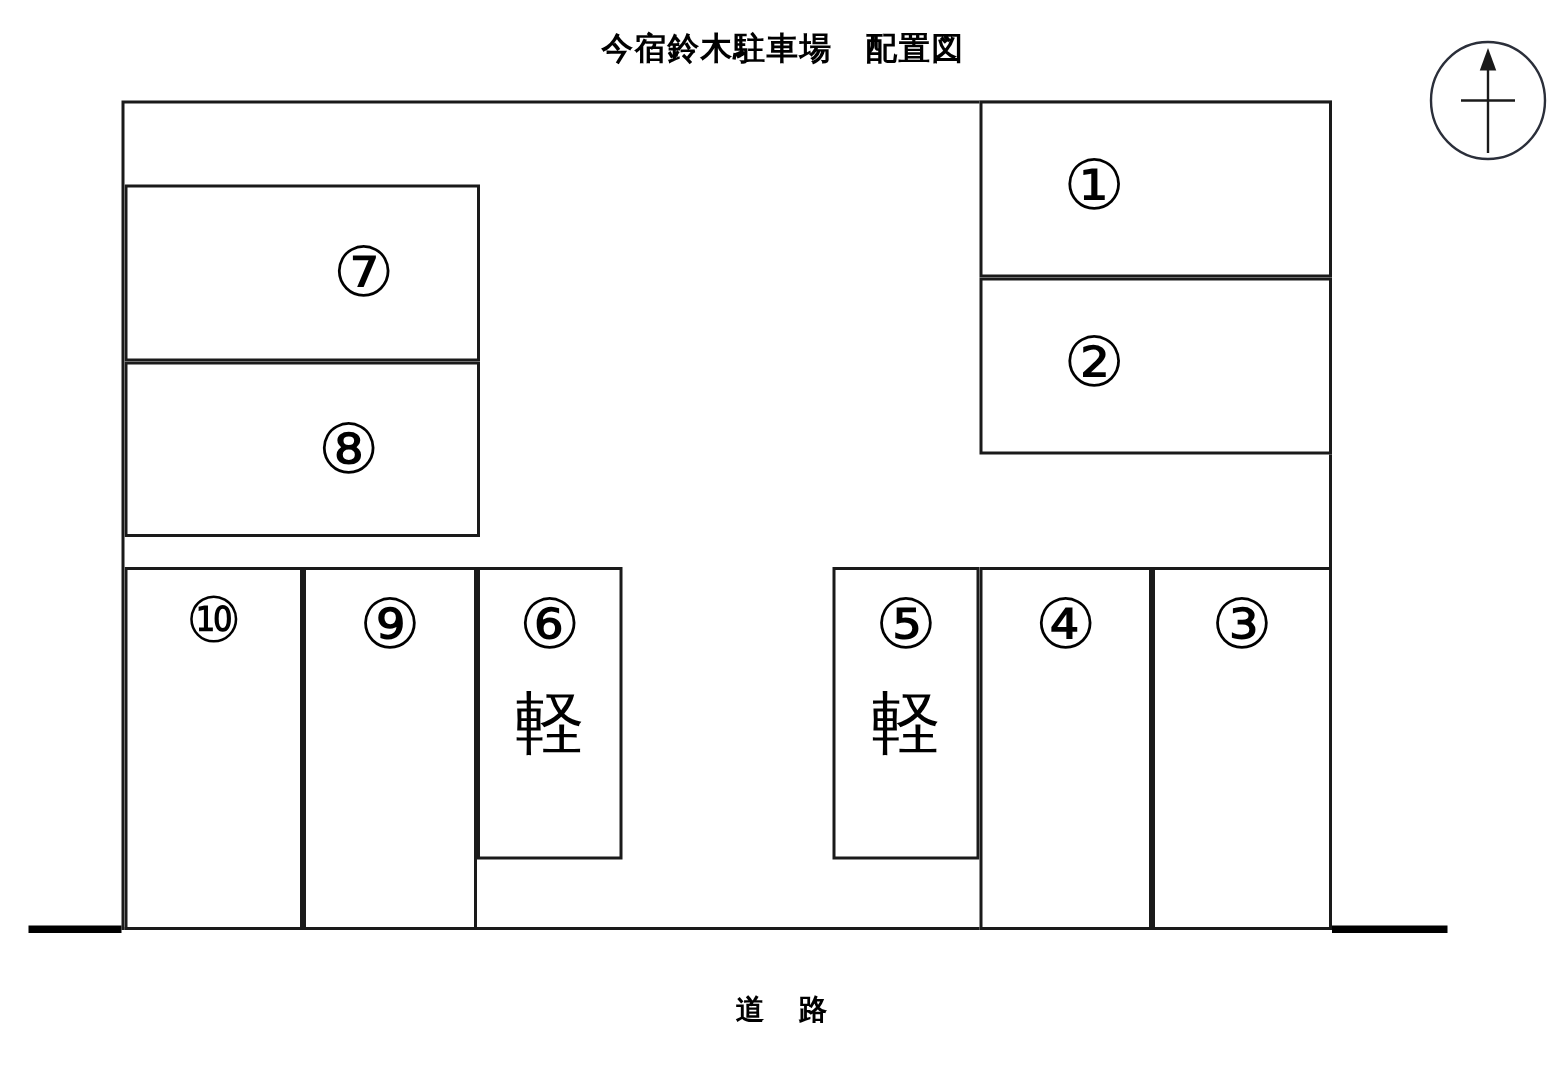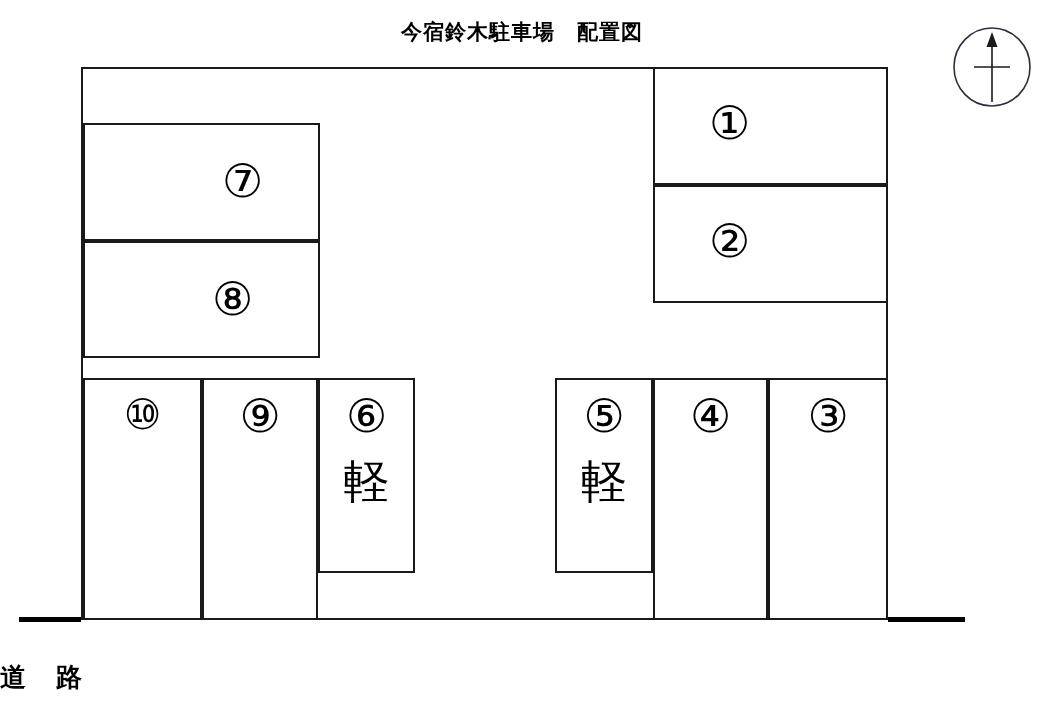--- a/index.html
+++ b/index.html
@@ -74,22 +74,23 @@
   .road-line {
     position: absolute;
     background: #000000;
     height: 5px;
   }
   .road-label {
     position: absolute;
     left: 0;
     top: 660px;
     width: 1044px;
+    text-align: center;
     font-family: "DejaVu Sans", "Liberation Sans", sans-serif;
-    font-size: 26px;
+    font-size: 19px;
     font-weight: bold;
     letter-spacing: 2px;
     color: #000000;
     white-space: pre;
   }
   
   .compass {
     position: absolute;
     left: 952px;
     top: 26px;

